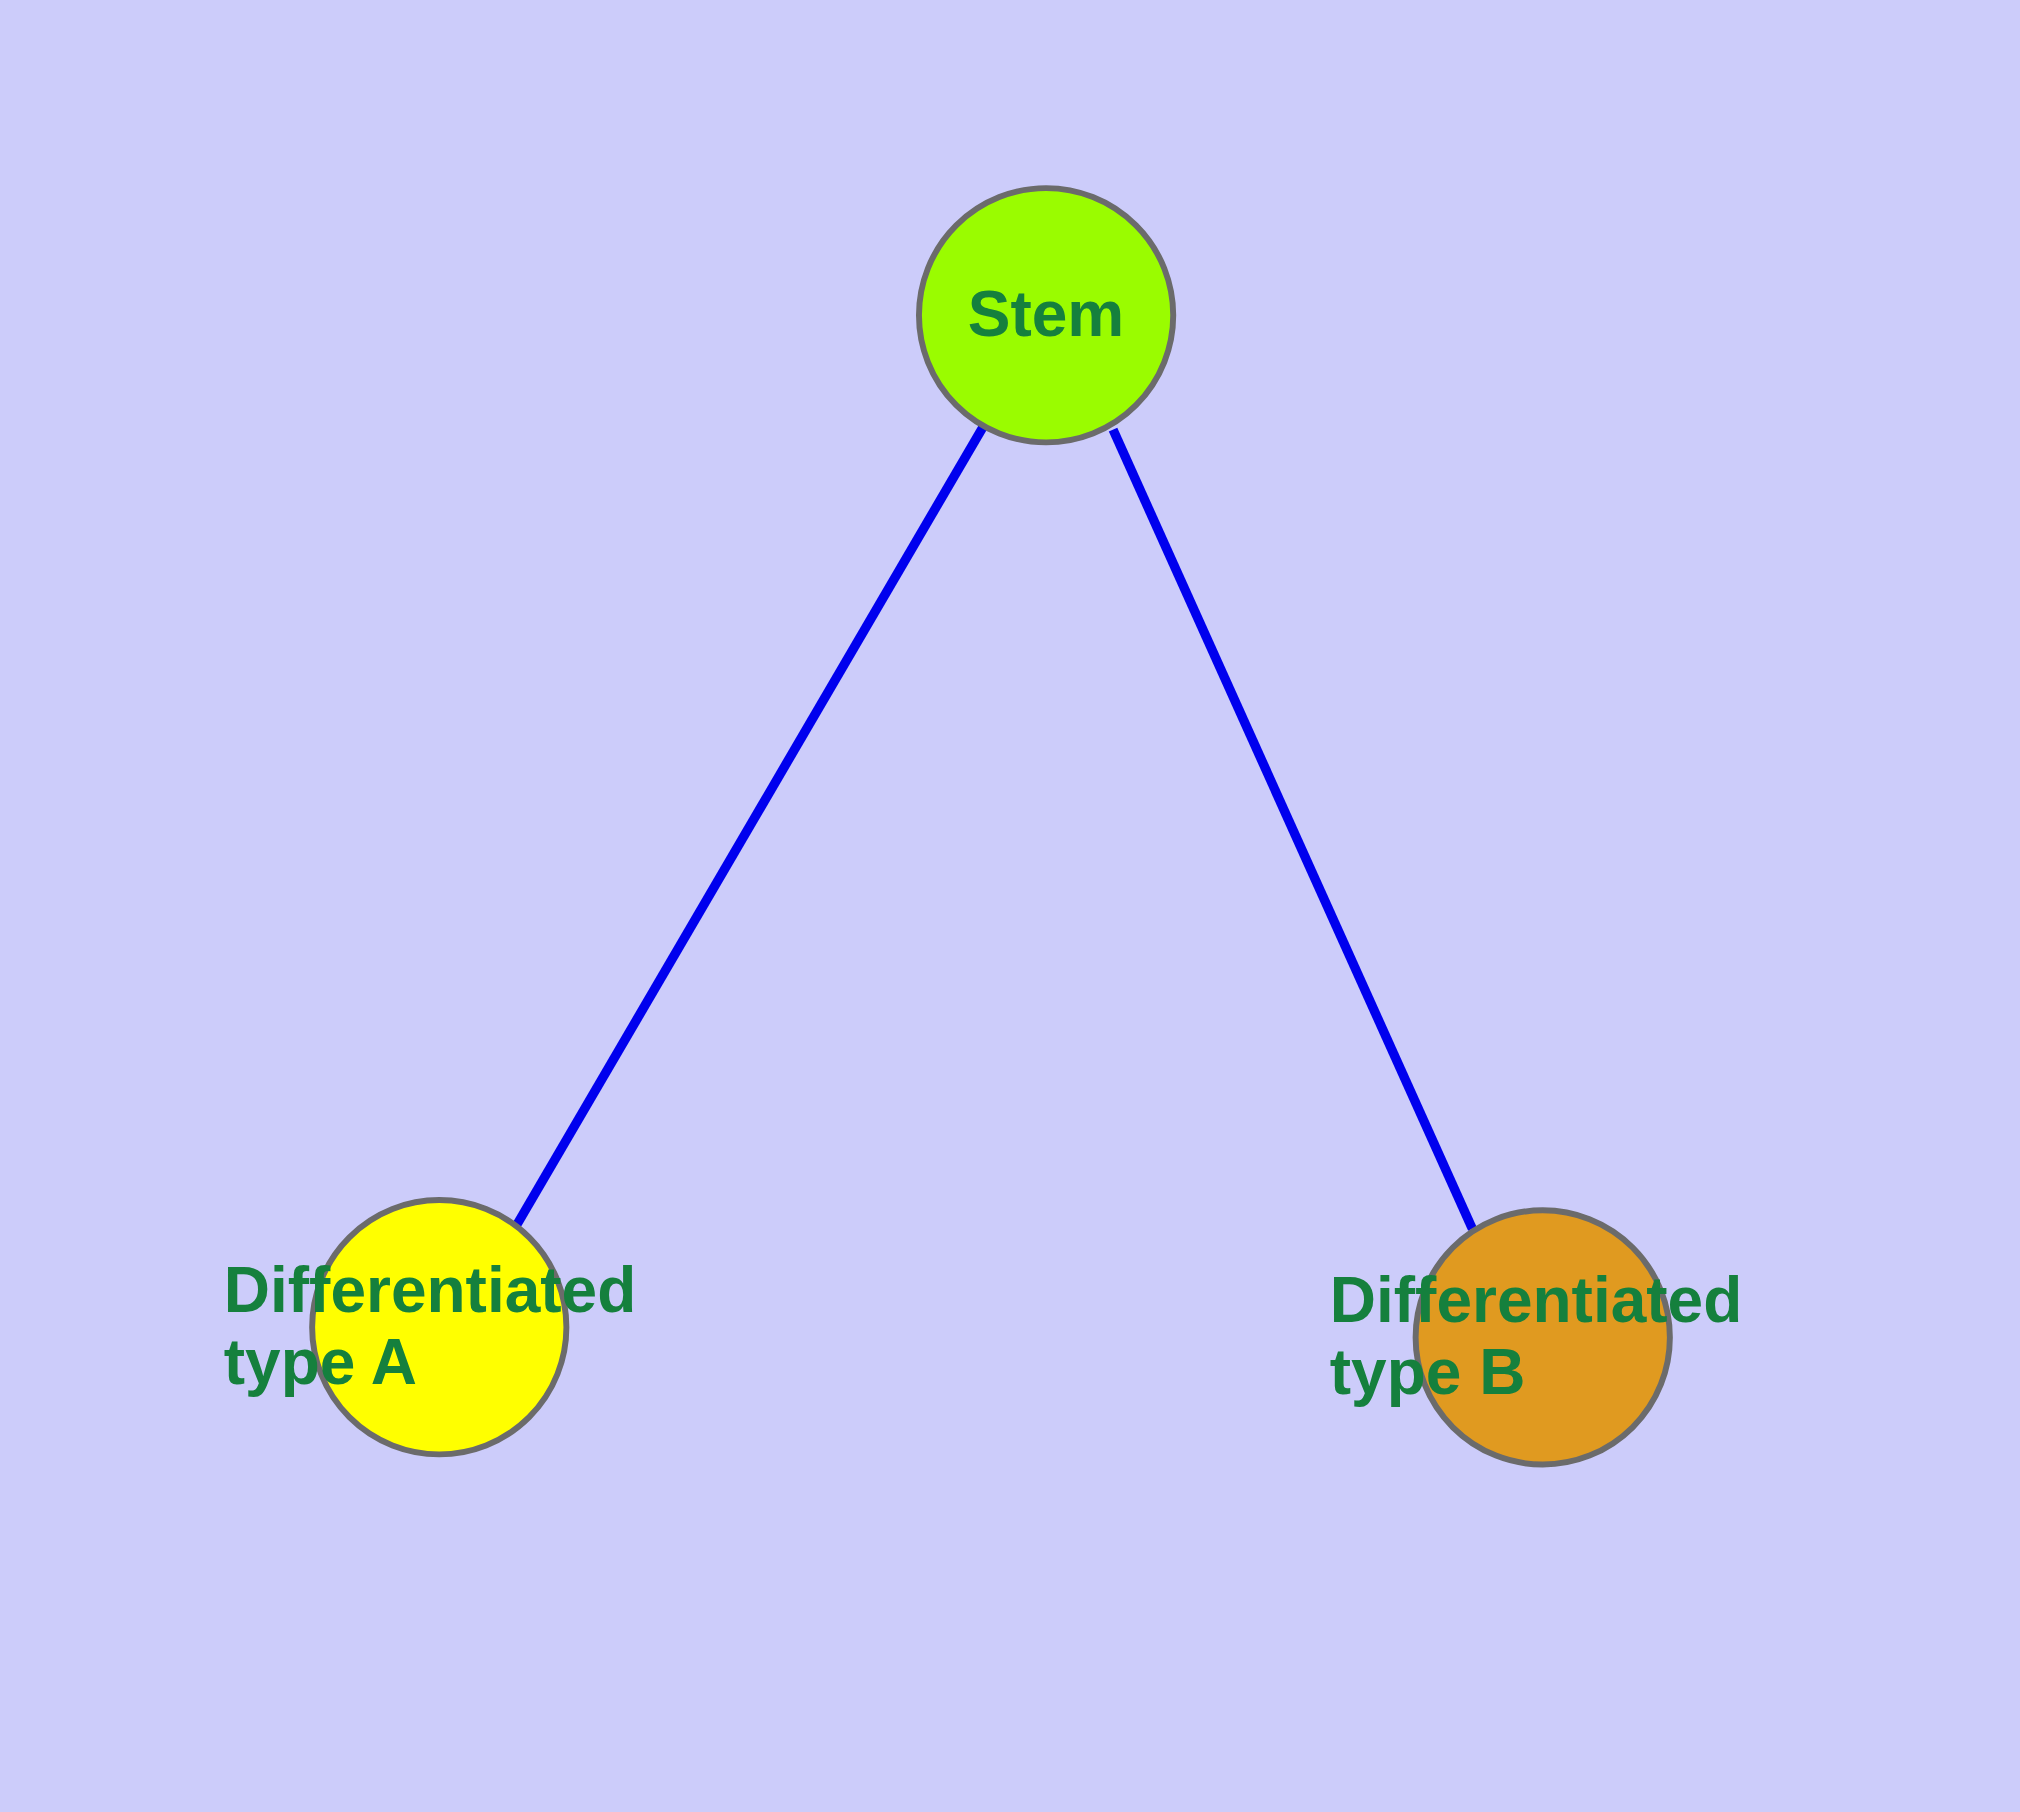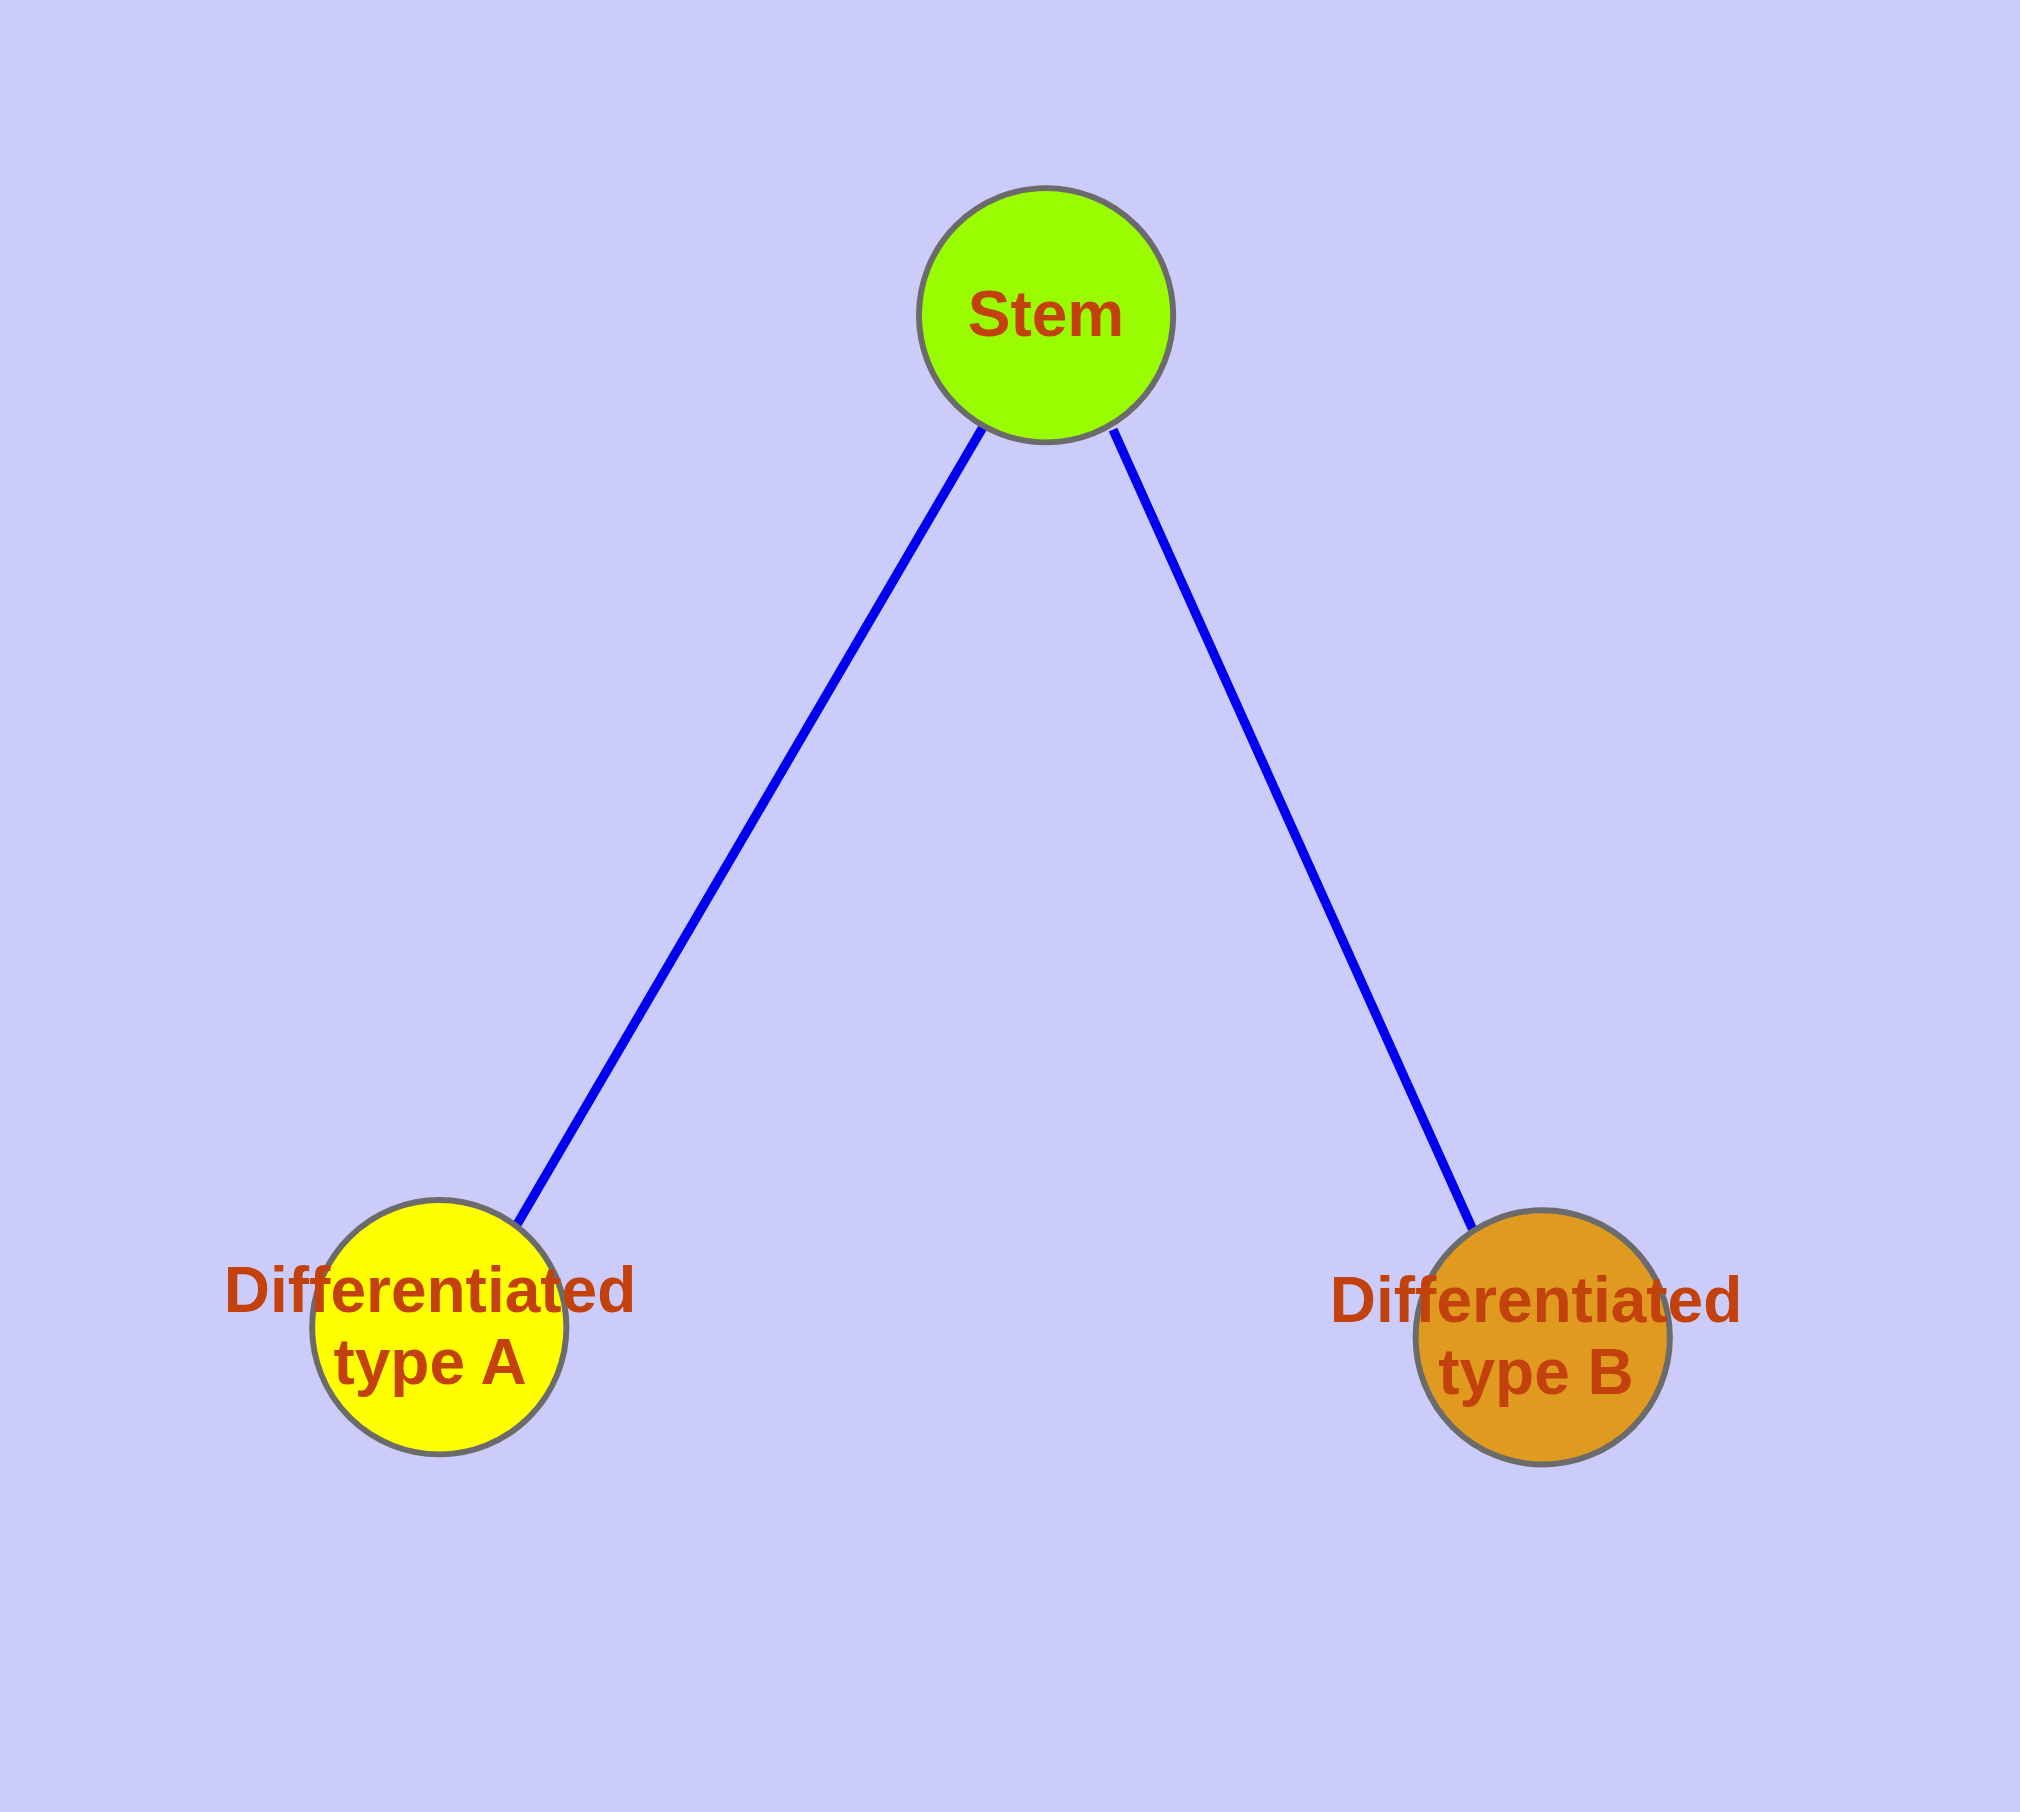--- a/index.html
+++ b/index.html
@@ -24,24 +24,24 @@
   }
   #graph-svg {
     position: absolute;
     left: 0;
     top: 0;
     width: 2021px;
     height: 1812px;
   }
   .node-label {
     position: absolute;
-    text-align: center;
+    text-align: left;
     font-family: "Liberation Sans", sans-serif;
     font-weight: bold;
-    color: #c2410c;
+    color: #15803d;
     white-space: pre;
     line-height: 1.12;
     pointer-events: none;
     user-select: none;
   }
   #label-stem {
     font-size: 64px;
     left: 1046px;
     top: 315px;
     transform: translate(-50%, -50%);

